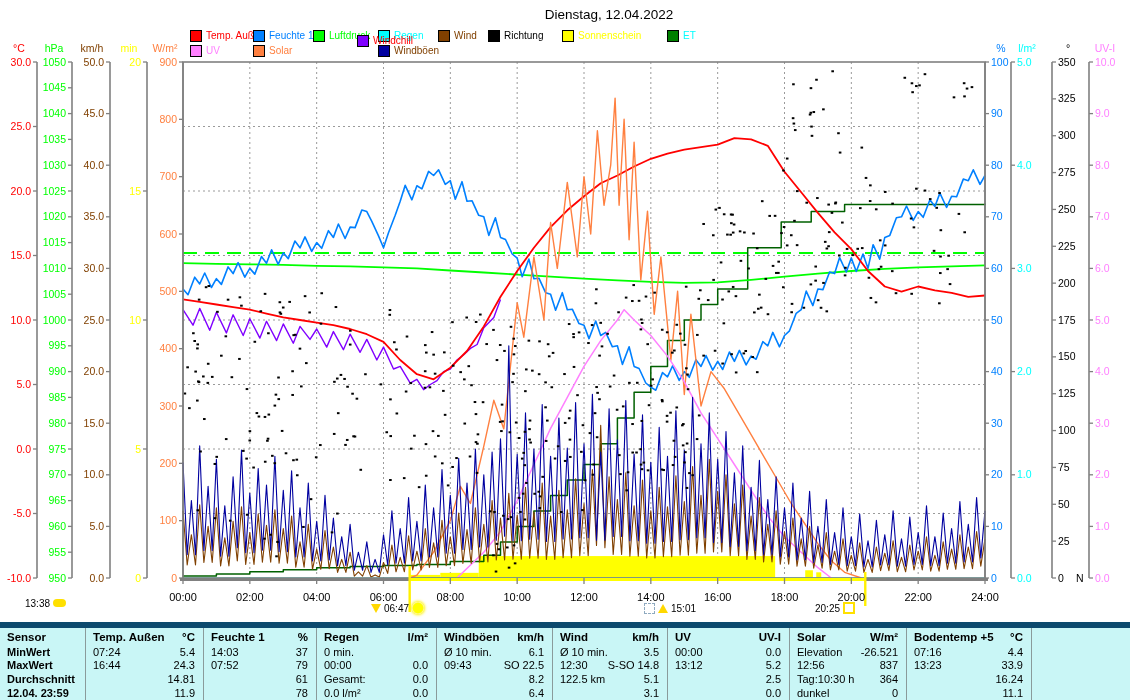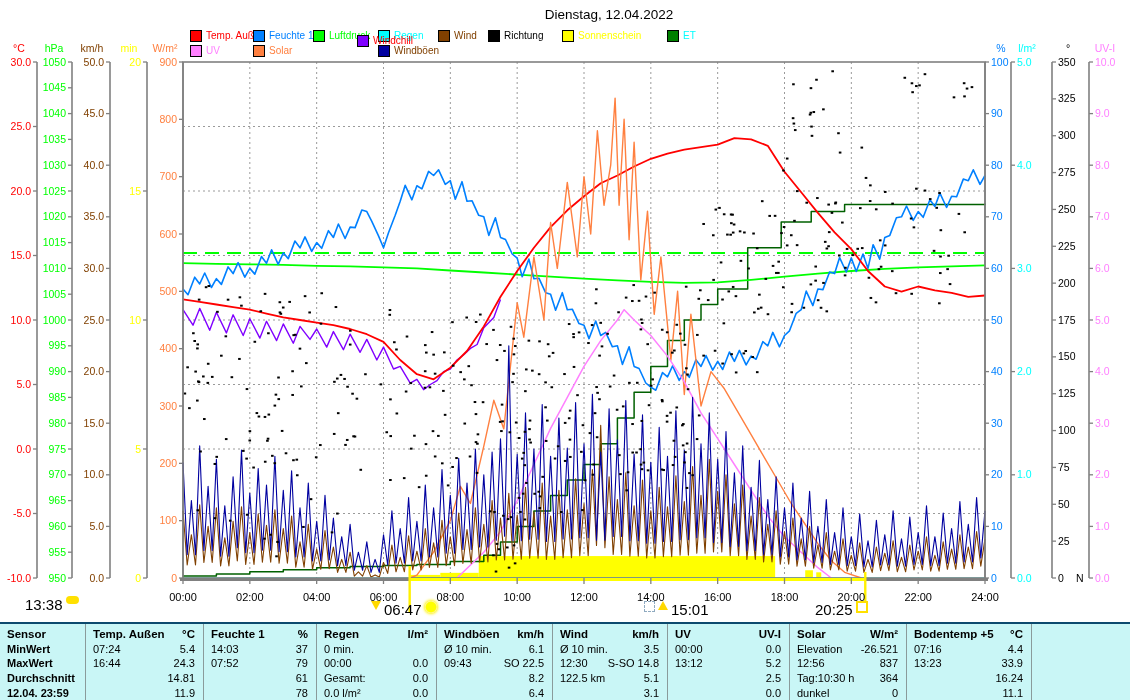--- a/index.html
+++ b/index.html
@@ -4,34 +4,34 @@
 <style>
   html,body{margin:0;padding:0;background:#fff;}
   body{width:1130px;height:700px;position:relative;overflow:hidden;
        font-family:"Liberation Sans",sans-serif;-webkit-font-smoothing:none;}
   .title{position:absolute;top:7px;left:0;width:1130px;text-align:center;
          font-size:13.5px;color:#000;margin-left:44px;}
   #legend .lg-item{position:absolute;display:flex;align-items:center;gap:4px;height:12px;}
   .lg-swatch{width:10px;height:10px;border:1px solid #000;display:inline-block;flex:0 0 auto;}
   .lg-label{font-size:10px;white-space:nowrap;line-height:12px;}
   #chart-svg{position:absolute;left:0;top:0;}
-  .marker{position:absolute;display:flex;gap:3px;
-          font-size:15px;color:#000;height:14px;}
+  .marker{position:absolute;display:flex;align-items:center;gap:3px;
+          font-size:10px;color:#000;height:14px;}
   .icon-moon-blob{width:13px;height:8px;background:#FFE000;border-radius:4px;}
   .icon-arrow-down{width:0;height:0;border-left:5px solid transparent;
       border-right:5px solid transparent;border-top:9px solid #FFD800;}
   .icon-arrow-up{width:0;height:0;border-left:5px solid transparent;
       border-right:5px solid transparent;border-bottom:9px solid #FFD800;}
   .icon-sun{width:12px;height:12px;border-radius:50%;
       background:radial-gradient(circle,#FFFF00 0 55%,#FFF680 70%,rgba(255,255,0,0) 78%);
       box-shadow:0 0 3px 1px #FFF200;}
   .icon-square-open{width:8px;height:8px;border:2px solid #FFE000;background:#FFFFFF;}
   .icon-box-dashed{width:9px;height:9px;border:1px dashed #8FAAC0;background:#fff;}
   #datatable{position:absolute;left:0;top:622px;width:1130px;height:78px;
-      background:#C9F6F6;border-top:2px solid #0c4a6e;display:flex;box-sizing:border-box;}
+      background:#C9F6F6;border-top:6px solid #0c4a6e;display:flex;box-sizing:border-box;}
   .tcol{height:100%;box-sizing:border-box;border-right:1px solid #8A9B9B;
         display:flex;flex-direction:column;padding-top:2px;}
   .tcol:last-child{border-right:none;}
   .trow{display:flex;justify-content:space-between;align-items:center;
         height:15px;padding:0 8px 0 7px;font-size:11px;color:#000;white-space:nowrap;}
   .trow.hdr{font-weight:bold;font-size:11.5px;height:16px;}
   .trow.last{font-weight:normal;}
   .sensor-col .trow{font-weight:bold;}
   .tval{text-align:right;}
 </style>

